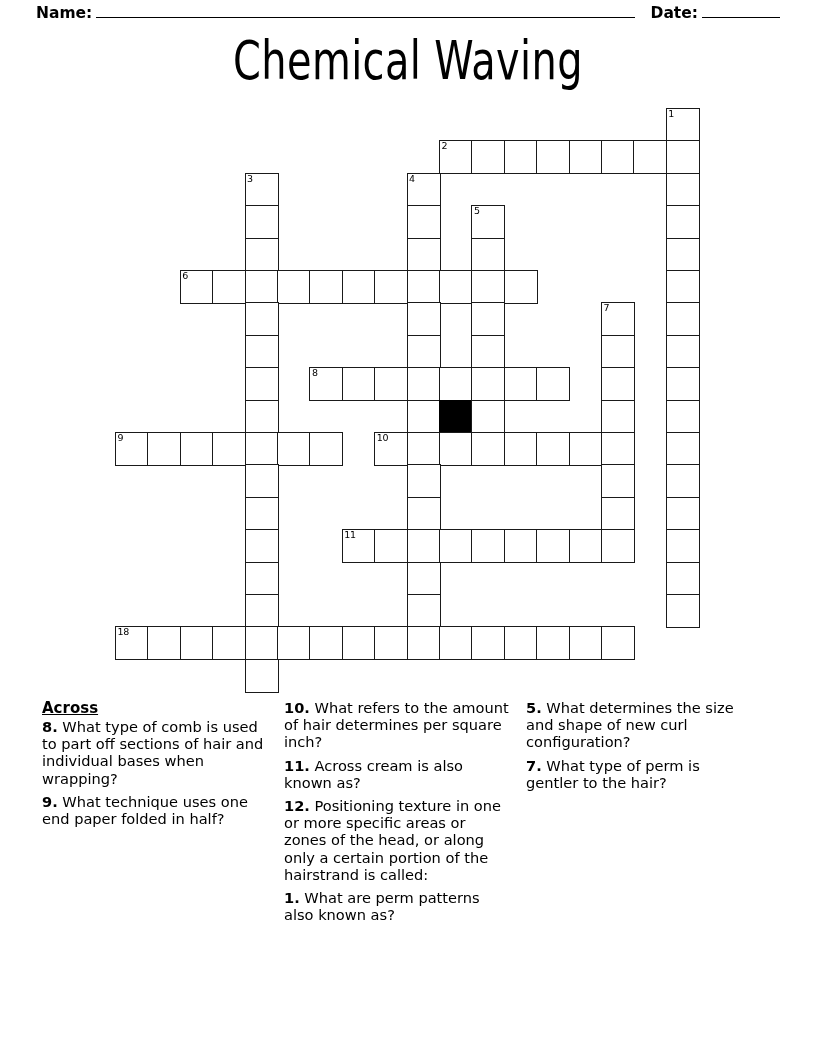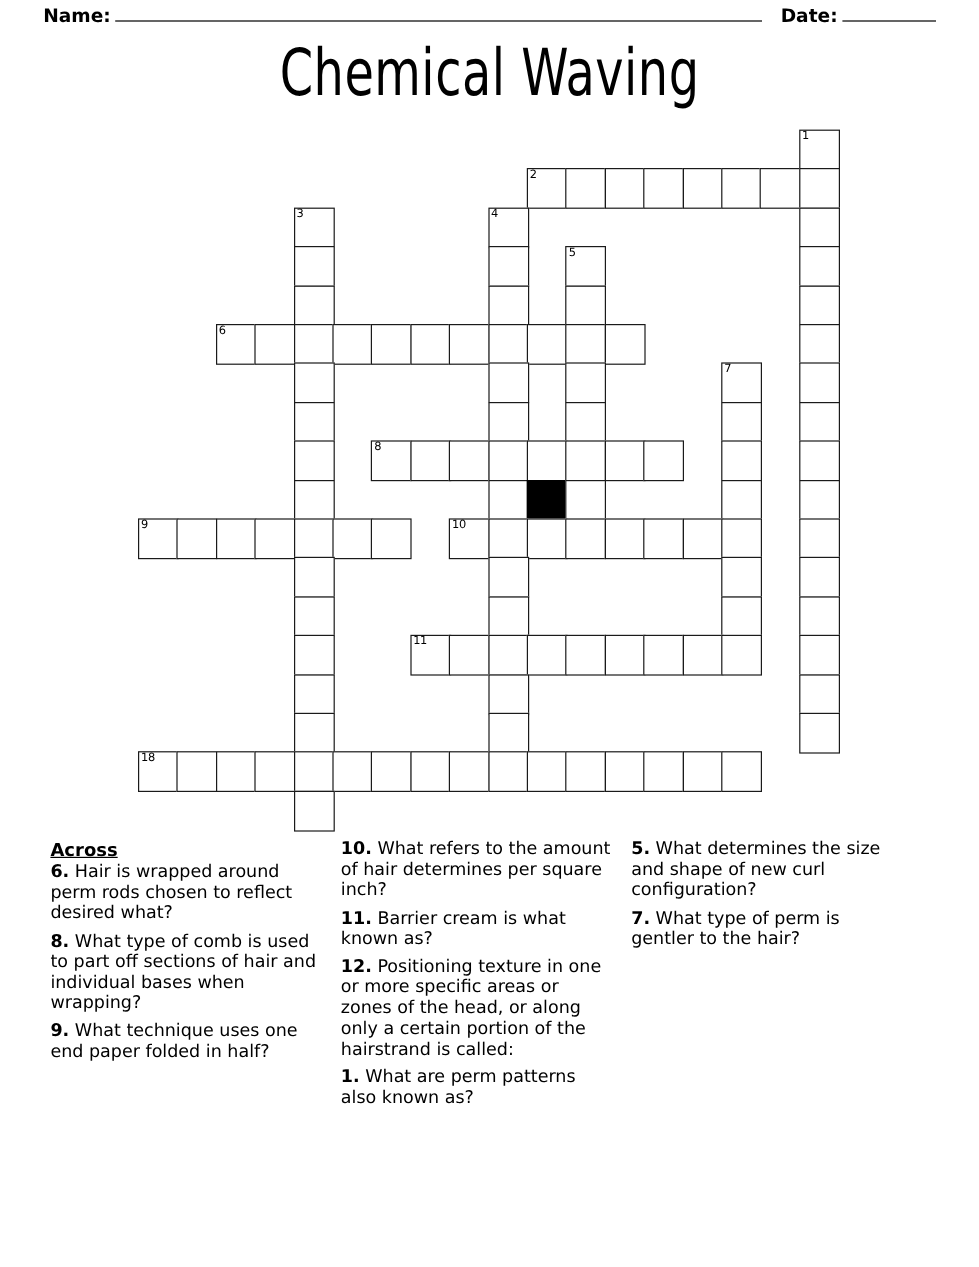--- a/index.html
+++ b/index.html
@@ -275,41 +275,37 @@
     <div class="cell" style="left: 568.6px; top: 626.4px; width: 34px; height: 34px;"></div>
     <div class="cell" style="left: 601px; top: 626.4px; width: 34px; height: 34px;"></div>
     <div class="cell" style="left: 244.6px; top: 658.8px; width: 34px; height: 34px;"></div>
   </div>
 
 <div id="clues">
 
   <div class="clue-col">
     <div class="section-head">Across</div>
     <div class="clue">
-      <span class="cnum">6.</span>
-      <span>Hair is wrapped around perm rods chosen to reflect desired what?</span>
-    </div>
-    <div class="clue">
       <span class="cnum">8.</span>
       <span>What type of comb is used to part off sections of hair and individual bases when wrapping?</span>
     </div>
     <div class="clue">
       <span class="cnum">9.</span>
       <span>What technique uses one end paper folded in half?</span>
     </div>
   </div>
 
   <div class="clue-col">
     <div class="clue">
       <span class="cnum">10.</span>
       <span>What refers to the amount of hair determines per square inch?</span>
     </div>
     <div class="clue">
       <span class="cnum">11.</span>
-      <span>Barrier cream is what known as?</span>
+      <span>Across cream is also known as?</span>
     </div>
     <div class="clue">
       <span class="cnum">12.</span>
       <span>Positioning texture in one or more specific areas or zones of the head, or along only a certain portion of the hairstrand is called:</span>
     </div>
     <div class="clue">
       <span class="cnum">1.</span>
       <span>What are perm patterns also known as?</span>
     </div>
   </div>

